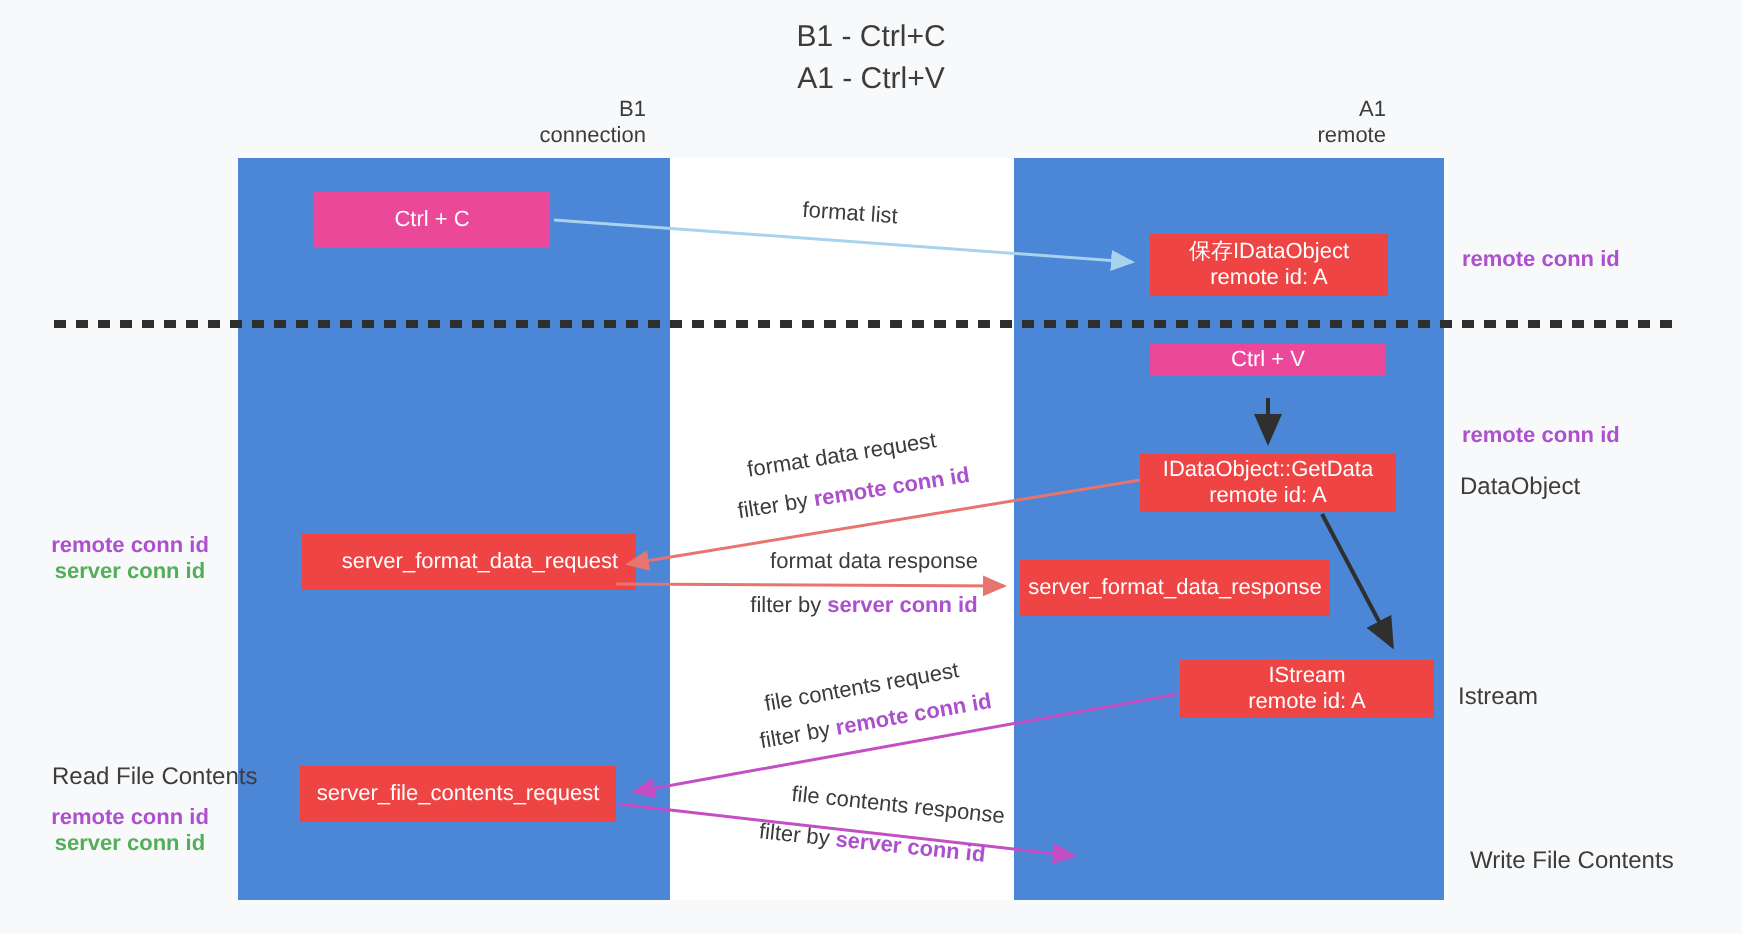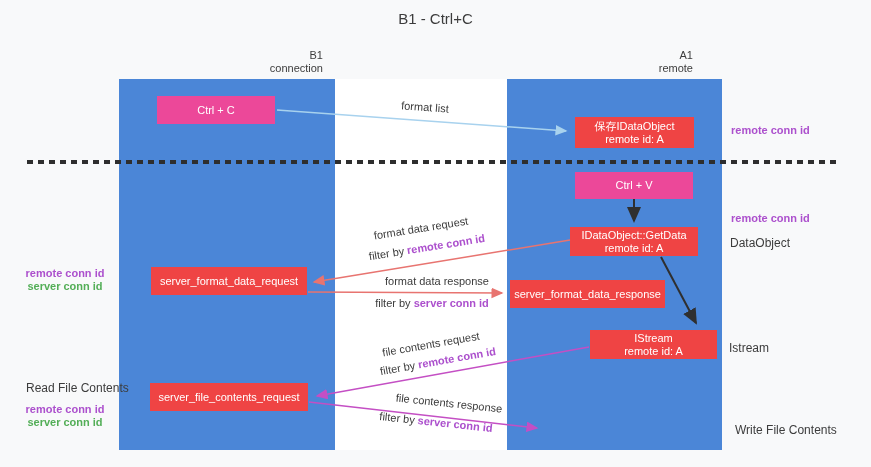--- a/index.html
+++ b/index.html
@@ -32,20 +32,21 @@
     line-height:13px; font-weight:bold; white-space:nowrap;}
   svg.arrows{position:absolute; left:0; top:0; pointer-events:none;}
 </style>
 </head>
 <body>
 
 <div class="canvas">
 
   <div class="title">
     <div>B1 - Ctrl+C</div>
+    <div>A1 - Ctrl+V</div>
   </div>
 
   <div class="colhead" style="left:107px; top:49px; width:216px;">
     <div>B1</div>
     <div>connection</div>
   </div>
   <div class="colhead" style="left:478px; top:49px; width:215px;">
     <div>A1</div>
     <div>remote</div>
   </div>
@@ -58,30 +59,30 @@
 
   <div class="box green" style="left:157px; top:96px; width:118px; height:28px;">
     <span>Ctrl + C</span>
   </div>
 
   <div class="box orange" style="left:575px; top:117px; width:119px; height:31px;">
     <span>保存IDataObject</span>
     <span>remote id: A</span>
   </div>
 
-  <div class="box green" style="left:575px; top:172px; width:118px; height:27px;">
+  <div class="box green" style="left:575px; top:172px; width:118px; height:16px;">
     <span>Ctrl + V</span>
   </div>
 
   <div class="box orange" style="left:570px; top:227px; width:128px; height:29px;">
     <span>IDataObject::GetData</span>
     <span>remote id: A</span>
   </div>
 
-  <div class="box orange" style="left:151px; top:267px; width:156px; height:28px;">
+  <div class="box orange" style="left:151px; top:267px; width:156px; height:28px;padding-left:11px;">
     <span>server_format_data_request</span>
   </div>
 
   <div class="box orange" style="left:510px; top:280px; width:155px; height:28px;">
     <span>server_format_data_response</span>
   </div>
 
   <div class="box orange" style="left:590px; top:330px; width:127px; height:29px;">
     <span>IStream</span>
     <span>remote id: A</span>

